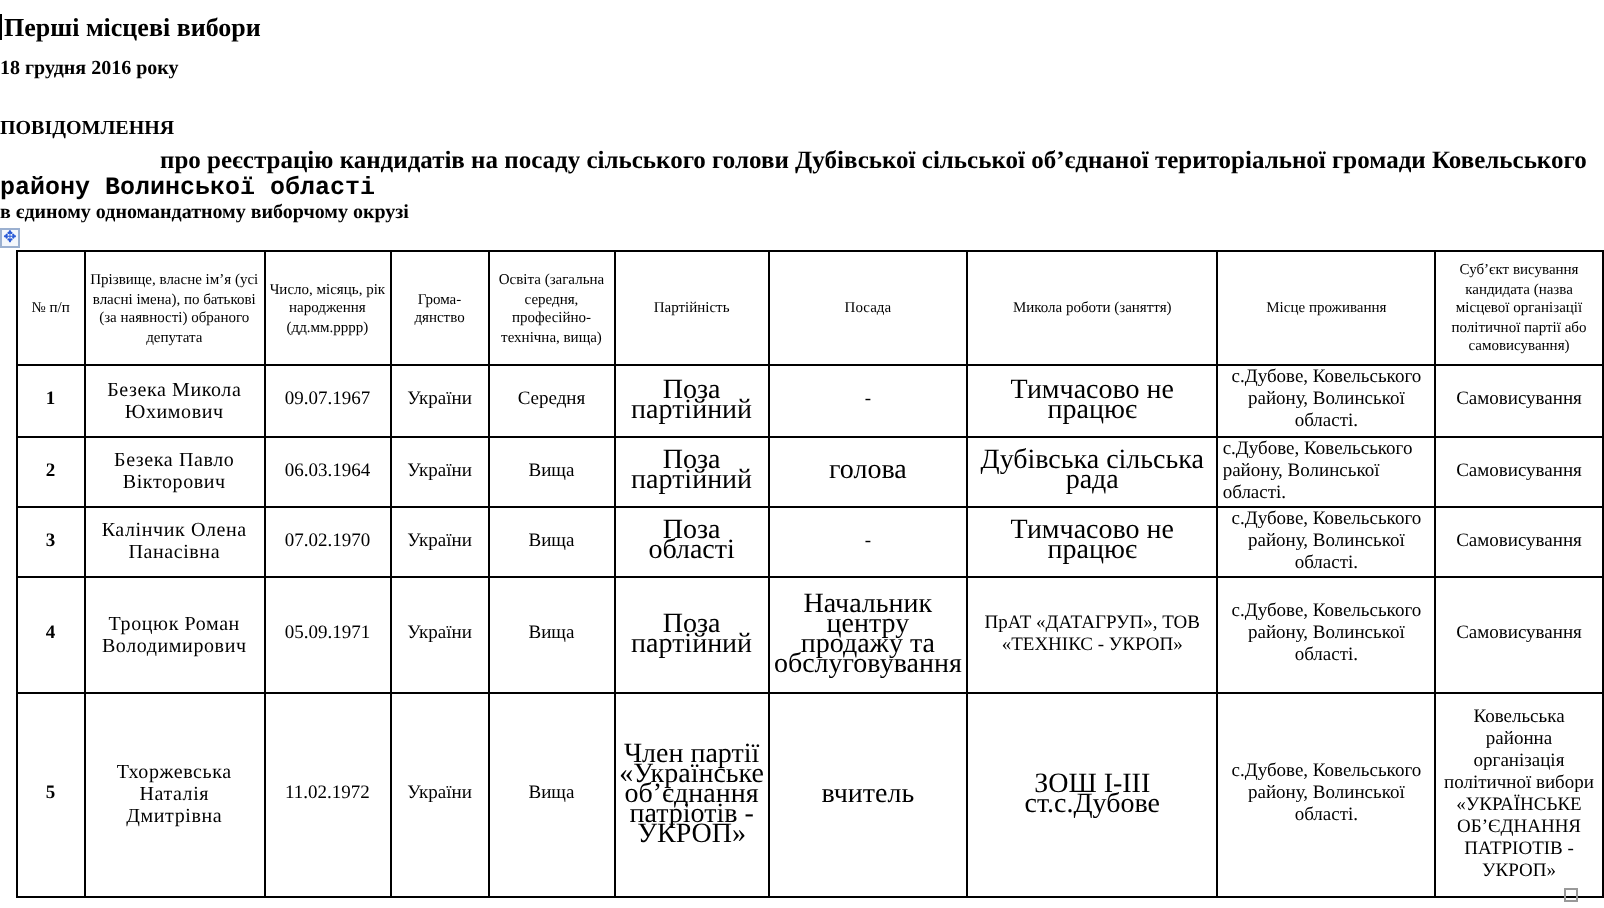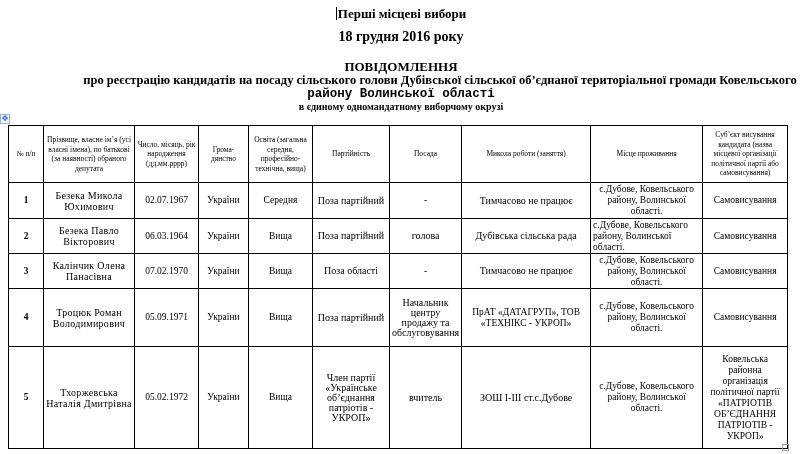--- a/index.html
+++ b/index.html
@@ -1,34 +1,34 @@
 <!DOCTYPE html>
 <html><head>
 <meta charset="utf-8">
 <style>
   html, body { margin:0; padding:0; background:#ffffff; }
   body { width:802px; height:454px; position:relative; overflow:hidden;
          font-family:"Liberation Serif", "DejaVu Serif", serif; color:#000; }
-  .hdr { position:absolute; left:0; width:802px; text-align:center; font-weight:bold; }
+  .hdr { position:absolute; left:0; width:802px; text-align:left; font-weight:bold; }
   .h1 { top:6px; font-size:13px; }
-  .h2 { top:29px; font-size:14px; }
-  .h3 { top:59px; font-size:13px; }
+  .h2 { top:29px; font-size:10px; }
+  .h3 { top:59px; font-size:10px; }
   .h4 { top:73px; font-size:12.5px; left:80px; width:720px; }
   .h5 { top:87px; font-size:12.5px;font-family:Liberation Mono, monospace; }
   .h6 { top:101px; font-size:10px; }
   .cursor { display:inline-block; width:1px; height:13px; background:#000; vertical-align:-2px; margin-right:1px; }
   .handle { position:absolute; left:0; top:114px; width:8px; height:8px; border:1px solid #9bb0d0; background:#f4f7fc;
             color:#2a5bd7; font-size:8px; line-height:8px; text-align:center; font-family:"DejaVu Sans", sans-serif; }
   table { position:absolute; left:8px; top:125px; border-collapse:collapse; table-layout:fixed; }
   td, th { border:1.3px solid #000; text-align:center; vertical-align:middle; padding:0 2px; }
   th { font-weight:normal; font-size:7.5px; line-height:9.5px; }
   td { font-size:9.5px; line-height:11px; }
   td.name { font-weight:normal; font-size:10px; letter-spacing:0.3px; }
   td.num { font-weight:bold; }
-  td.small { font-size:10px; line-height:10px; }
+  td.small { font-size:14px; line-height:10px; }
   td.left { text-align:left; }
   .endmark { position:absolute; left:782px; top:444px; width:5px; height:5px; border:1px solid #999; }
 </style>
 </head>
 <body>
 
 <div class="hdr h1"><span class="cursor"></span><span>Перші місцеві вибори</span></div>
 <div class="hdr h2">18 грудня 2016 року</div>
 <div class="hdr h3">ПОВІДОМЛЕННЯ</div>
 <div class="hdr h4">про реєстрацію кандидатів на посаду сільського  голови Дубівської сільської  об’єднаної територіальної громади Ковельського</div>
@@ -61,21 +61,21 @@
       <th>Посада</th>
       <th>Микола роботи (заняття)</th>
       <th>Місце проживання</th>
       <th>Суб’єкт висування кандидата (назва місцевої організації політичної партії або самовисування)</th>
     </tr>
   </thead>
   <tbody>
     <tr style="height:36px">
       <td class="num">1</td>
       <td class="name">Безека Микола Юхимович</td>
-      <td>02.07.1967</td>
+      <td>09.07.1967</td>
       <td>України</td>
       <td>Середня</td>
       <td class="small">Поза партійний</td>
       <td>-</td>
       <td class="small">Тимчасово  не працює</td>
       <td>с.Дубове, Ковельського району, Волинської області.</td>
       <td>Самовисування</td>
     </tr>
     <tr style="height:35px">
       <td class="num">2</td>
@@ -109,25 +109,25 @@
       <td>Вища</td>
       <td class="small">Поза партійний</td>
       <td class="small">Начальник центру продажу та обслуговування</td>
       <td>ПрАТ «ДАТАГРУП», ТОВ «ТЕХНІКС - УКРОП»</td>
       <td>с.Дубове, Ковельського району, Волинської області.</td>
       <td>Самовисування</td>
     </tr>
     <tr style="height:102px">
       <td class="num">5</td>
       <td class="name">Тхоржевська Наталія Дмитрівна</td>
-      <td>05.02.1972</td>
+      <td>11.02.1972</td>
       <td>України</td>
       <td>Вища</td>
       <td class="small">Член партії «Українське об’єднання патріотів  - УКРОП»</td>
       <td class="small">вчитель</td>
       <td class="small">ЗОШ І-ІІІ  ст.с.Дубове</td>
       <td>с.Дубове, Ковельського району, Волинської області.</td>
-      <td>Ковельська районна організація політичної партії «ПАТРІОТІВ ОБ’ЄДНАННЯ ПАТРІОТІВ - УКРОП»</td>
+      <td>Ковельська районна організація політичної вибори «УКРАЇНСЬКЕ ОБ’ЄДНАННЯ ПАТРІОТІВ - УКРОП»</td>
     </tr>
   </tbody>
 </table>
 
 <div class="endmark"></div>
 
 </body></html>

